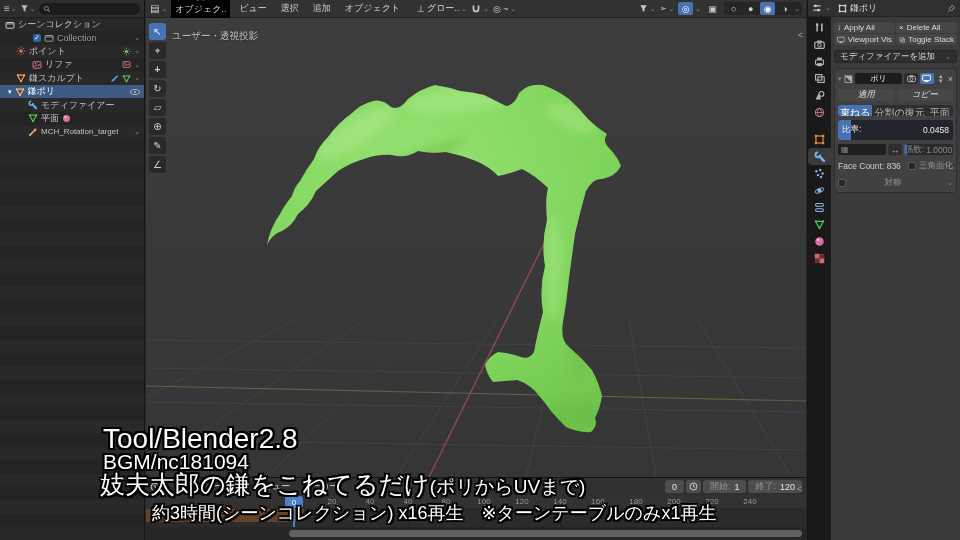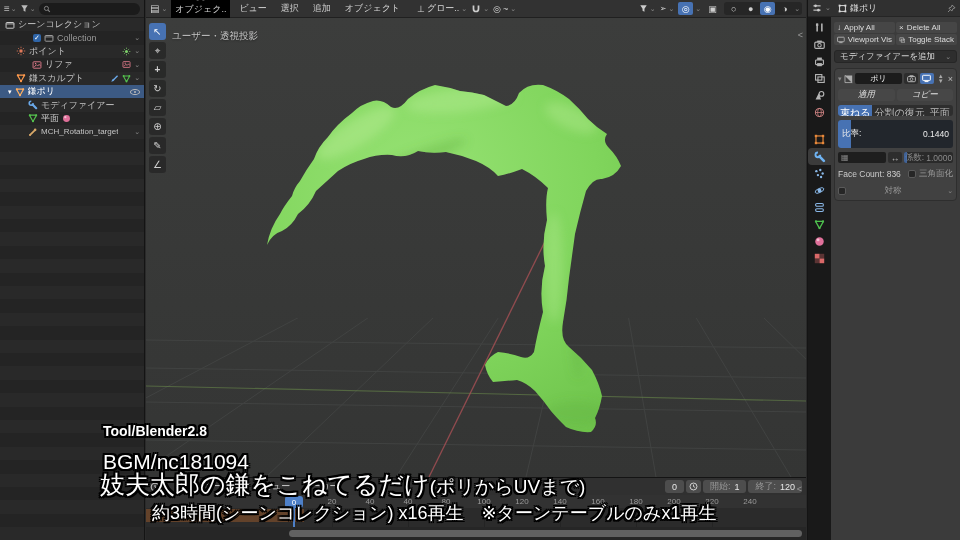--- a/index.html
+++ b/index.html
@@ -67,36 +67,36 @@
   .mod-hdr{display:flex;align-items:center;gap:2px;height:13px;}
   .namefield{width:52px;height:11px;background:#1c1c1c;border-radius:2px;color:#eee;display:flex;align-items:center;justify-content:center;font-size:8px;}
   .mbtn{width:15px;height:11px;background:#2d2d2d;border-radius:2px;display:flex;align-items:center;justify-content:center;color:#bbb;}
   .mbtn.on{background:var(--accent);color:#fff;}
   .updn{display:flex;flex-direction:column;width:11px;margin-left:auto;color:#aaa;font-size:6px;line-height:5px;text-align:center;}
   .row2{display:flex;gap:2px;margin-top:4px;}
   .btn{flex:1;height:12px;background:#474747;border-radius:3px;display:flex;align-items:center;justify-content:center;color:#e2e2e2;font-style:italic;}
   .modes{display:flex;margin-top:4px;height:11px;border-radius:3px;overflow:hidden;}
   .mode{flex:1;background:#2e2e2e;display:flex;align-items:center;justify-content:center;color:#bbb;font-size:10px;white-space:nowrap;padding:8px 2px;}
   .mode.on{background:var(--accent);color:#fff;}
-  .slider{position:relative;margin-top:4px;height:28px;background:#22262c;border-radius:3px;overflow:hidden;display:flex;align-items:center;justify-content:space-between;padding:0 4px;color:#eee;}
+  .slider{position:relative;margin-top:4px;height:20px;background:#22262c;border-radius:3px;overflow:hidden;display:flex;align-items:center;justify-content:space-between;padding:0 4px;color:#eee;}
   .slider .fill{position:absolute;left:0;top:0;bottom:0;background:var(--accent);}
   .slider span{position:relative;}
   .vrow{display:flex;gap:2px;margin-top:4px;height:11px;}
   .vfield{width:48px;background:#1e1e1e;border-radius:2px;display:flex;align-items:center;padding:0 3px;color:#888;}
   .xbtn{width:14px;background:#2d2d2d;border-radius:2px;display:flex;align-items:center;justify-content:center;color:#bbb;}
   .factor{flex:1;position:relative;background:#2a2a2a;border-radius:2px;display:flex;align-items:center;justify-content:center;gap:2px;color:#8a8a8a;overflow:hidden;}
   .factor::before{content:"";position:absolute;left:0;top:0;bottom:0;width:3px;background:var(--accent);opacity:.8;}
   .frow{display:flex;align-items:center;margin-top:5px;color:#ccc;}
   .chk{width:8px;height:8px;background:#262626;border:1px solid #5a5a5a;border-radius:2px;margin-right:3px;}
   .muted{color:#999;}
 
   
   .caps{position:absolute;left:0;top:0;z-index:60;color:#fff;pointer-events:none;}
   .cap{position:absolute;white-space:nowrap;text-shadow:-2px -2px 0 #000,2px -2px 0 #000,-2px 2px 0 #000,2px 2px 0 #000,-2px 0 0 #000,2px 0 0 #000,0 -2px 0 #000,0 2px 0 #000;}
-  .cap1{left:103px;top:423px;font-size:14px;font-weight:bold;}
+  .cap1{left:103px;top:423px;font-size:28px;}
   .cap2{left:103px;top:450px;font-size:21px;}
   .cap3{left:100px;top:468px;font-size:25px;}
   .cap3 .sub{font-size:19px;}
   .cap4{left:152px;top:501px;font-size:18px;}
 
   svg.sym{display:block;}
 </style>
 </head>
 <body>
 
@@ -685,21 +685,21 @@
           <span class="btn">コピー</span>
         </div>
         <div class="modes">
           <span class="mode on">束ねる</span>
           <span class="mode">分割の復元</span>
           <span class="mode">平面</span>
         </div>
         <div class="slider">
           <span class="fill" style="width:13px"></span>
           <span>比率:</span>
-          <span>0.1440</span>
+          <span>0.0458</span>
         </div>
         <div class="vrow">
           <span class="vfield">
               <span style="font-size:8px">▦</span>
             </span>
           <span class="xbtn">↔</span>
           <span class="factor">
             <span>係数:</span>
             <span>1.0000</span>
           </span>

